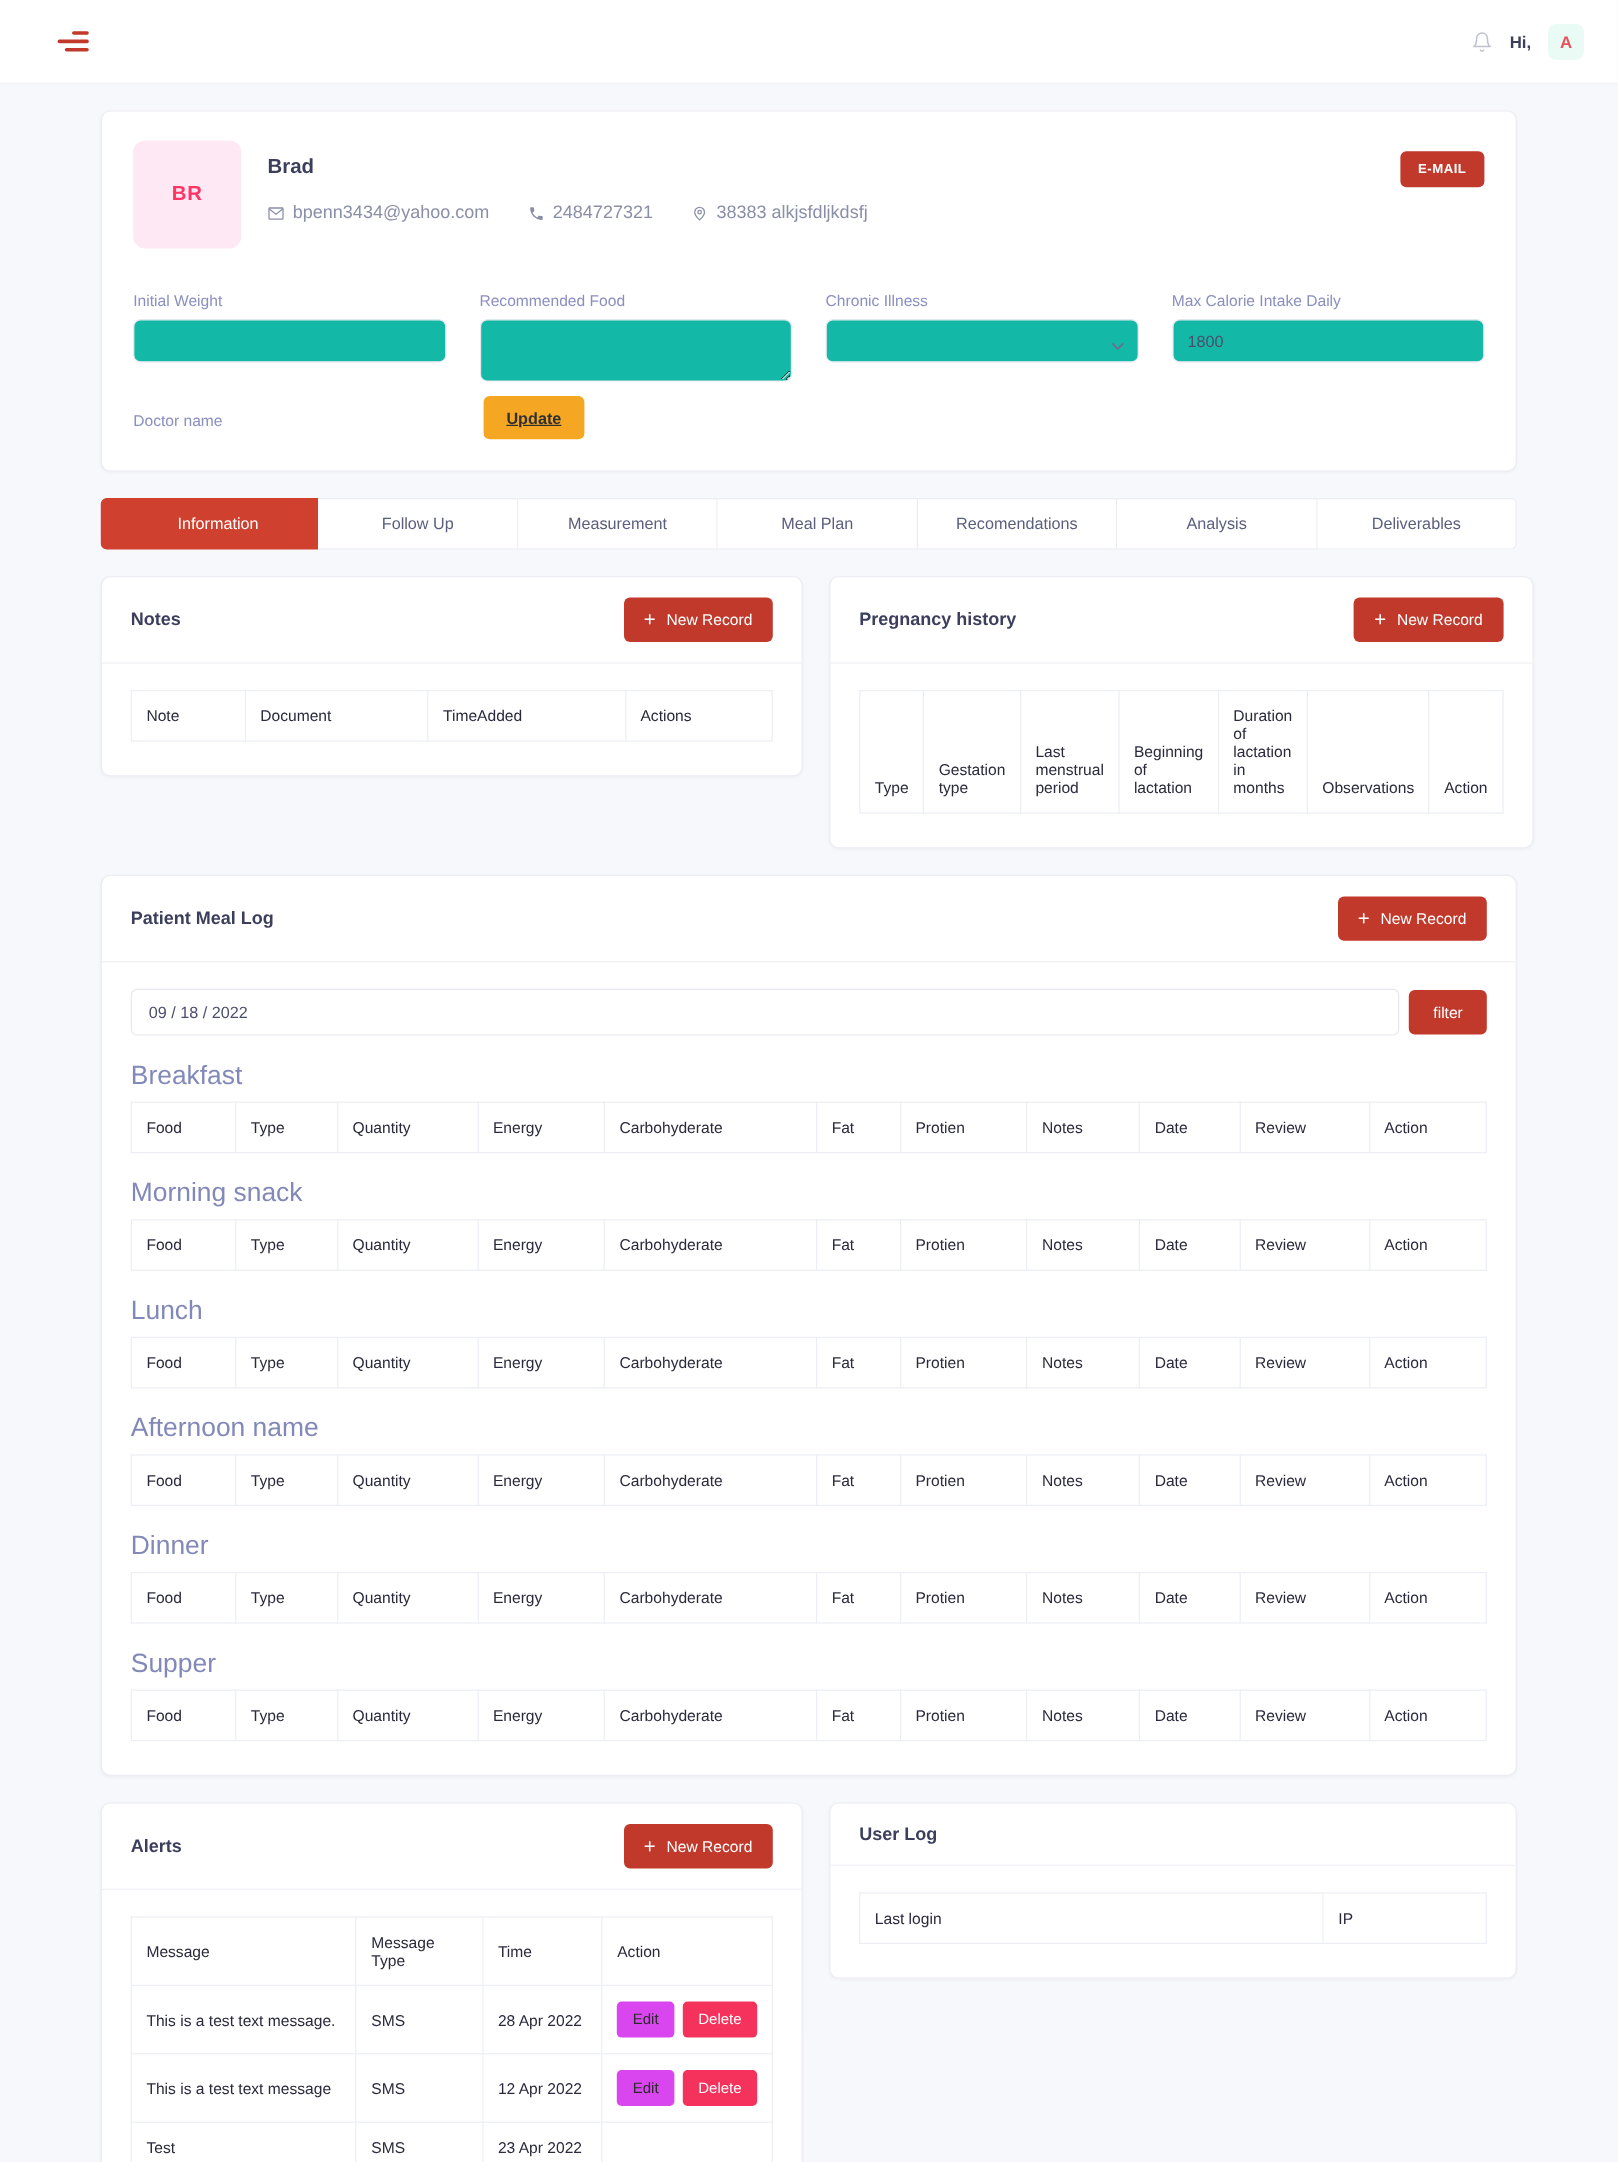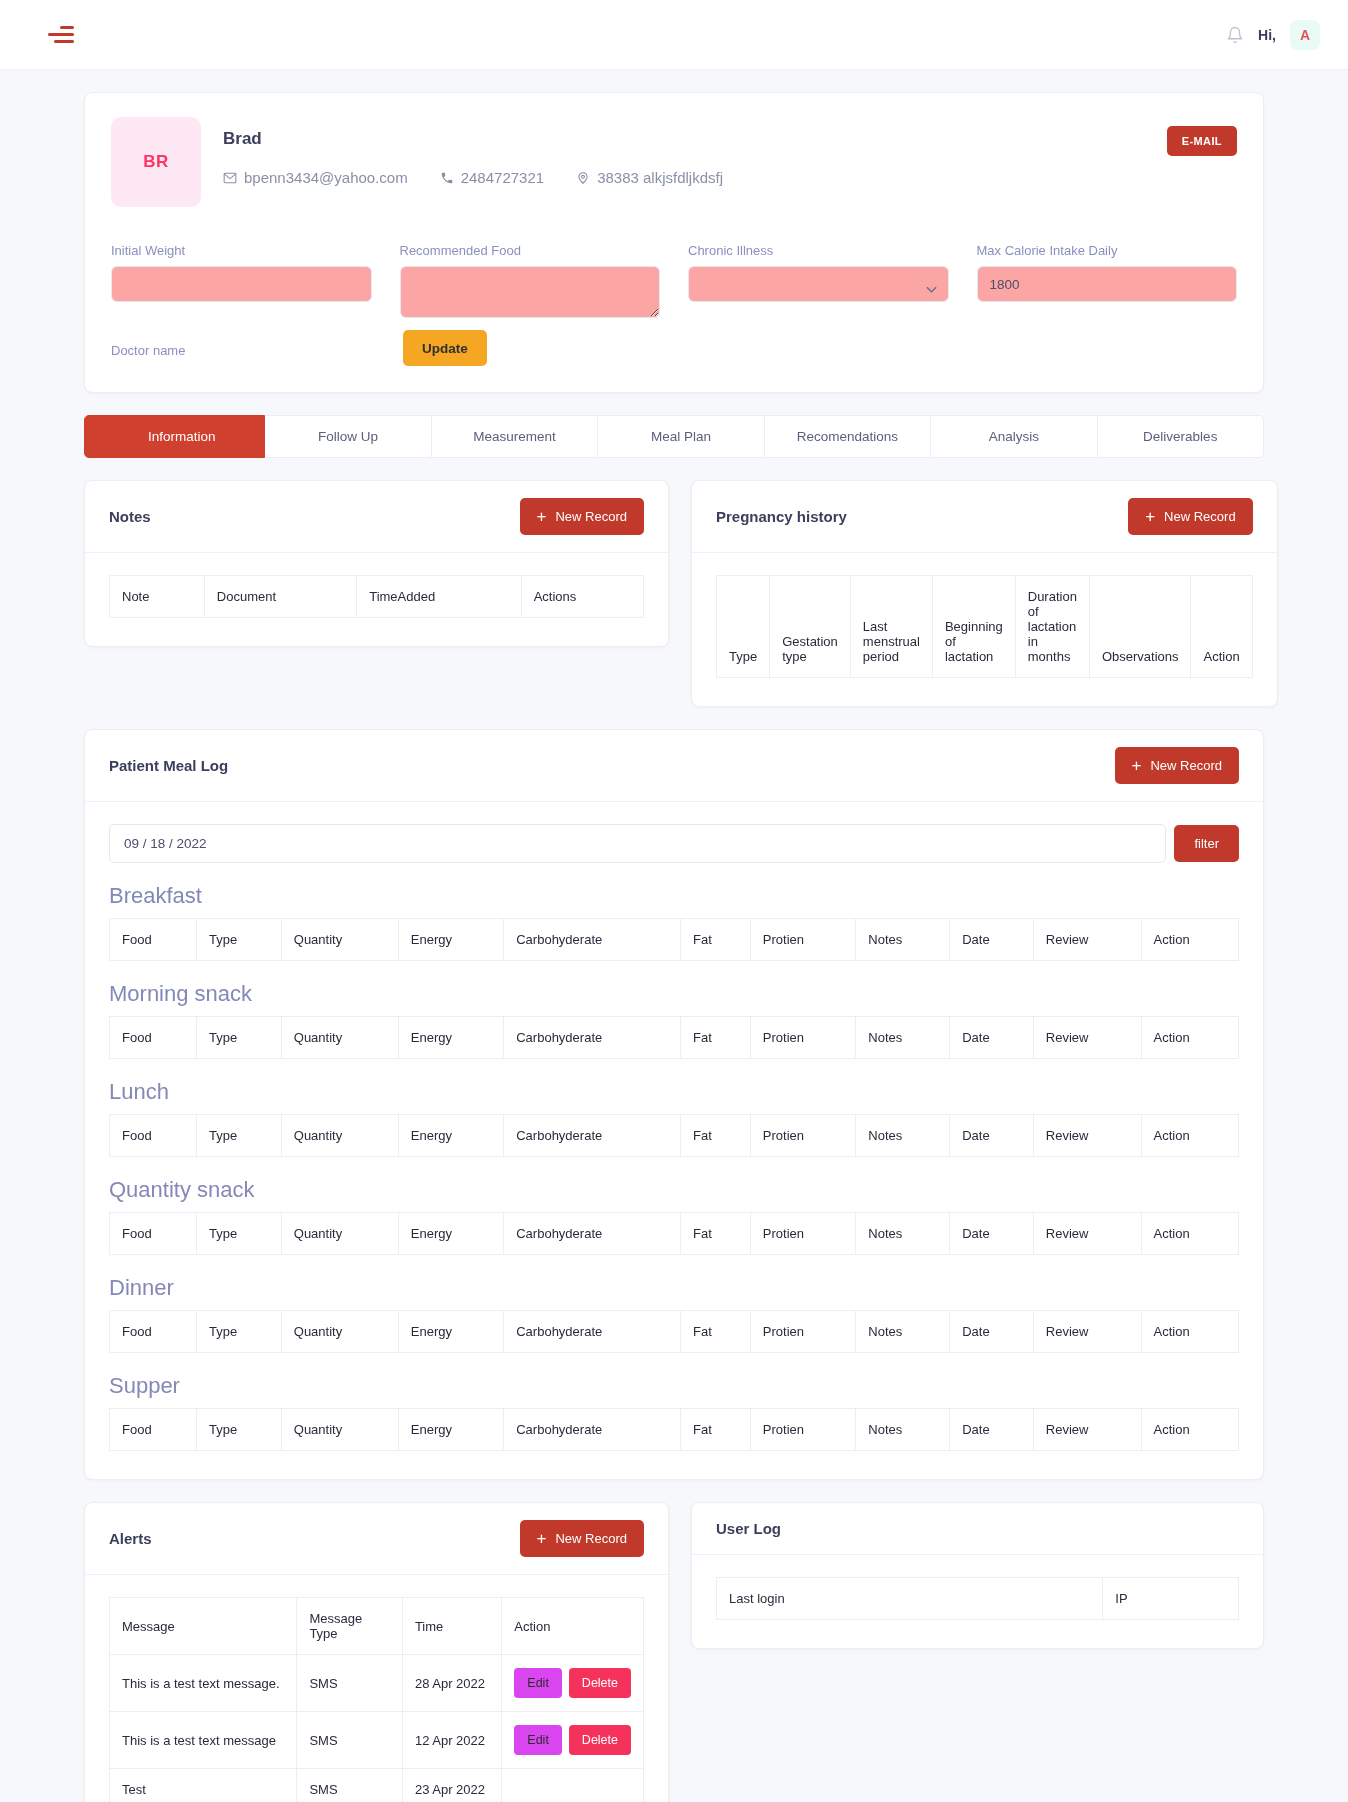--- a/index.html
+++ b/index.html
@@ -83,21 +83,21 @@
   .field label {
     font-size: 13px; color: #8a8fc0; margin-bottom: 8px; font-weight: 400;
   }
   .field input[type="text"], .field select, .field textarea {
     border: 1px solid #e6e8f0;
     border-radius: 6px;
     padding: 9px 12px;
     font-size: 13.5px;
     color: #4b4f6b;
     font-family: "Liberation Sans", sans-serif;
-    background: #fca5a5;
+    background: #14b8a6;
     outline: none;
     height: 36px;
   }
   .field textarea { height: 52px; resize: vertical; }
   .field select { appearance: none; -webkit-appearance: none; background-image: none; padding-right: 28px; }
   .select-wrap { position: relative; }
   .select-wrap select { width: 100%; }
   .select-caret {
     position: absolute; right: 12px; top: 13px;
     pointer-events: none; color: #6b6f8c;
@@ -105,20 +105,21 @@
   .field input.filled { background: #f8f9fc; }
 
   .form-row2 { display: flex; align-items: flex-end; gap: 18px; margin-top: 12px; }
   .form-row2 .field { width: 274px; }
   .update-btn {
     background: #f5a623; color: #303030;
     border: none; border-radius: 5px;
     font-size: 13.5px; font-weight: 600;
     padding: 10px 19px; cursor: pointer; height: 36px;
     font-family: "Liberation Sans", sans-serif;
+    text-decoration: underline;
   }
 
   
   .tabs { display: flex; margin-bottom: 22px; }
   .tab {
     flex: 1;
     background: #fff;
     border: 1px solid #ececf3;
     border-left: none;
     text-align: center;
@@ -414,21 +415,21 @@
         <th>Fat</th>
         <th>Protien</th>
         <th>Notes</th>
         <th>Date</th>
         <th>Review</th>
         <th>Action</th>
       </tr>
           </thead>
         </table>
 
-      <div class="meal-heading">Quantity snack</div>
+      <div class="meal-heading">Afternoon name</div>
       <table class="grid meal-table">
           <thead>
             <tr>
         <th>Food</th>
         <th>Type</th>
         <th>Quantity</th>
         <th>Energy</th>
         <th>Carbohyderate</th>
         <th>Fat</th>
         <th>Protien</th>

